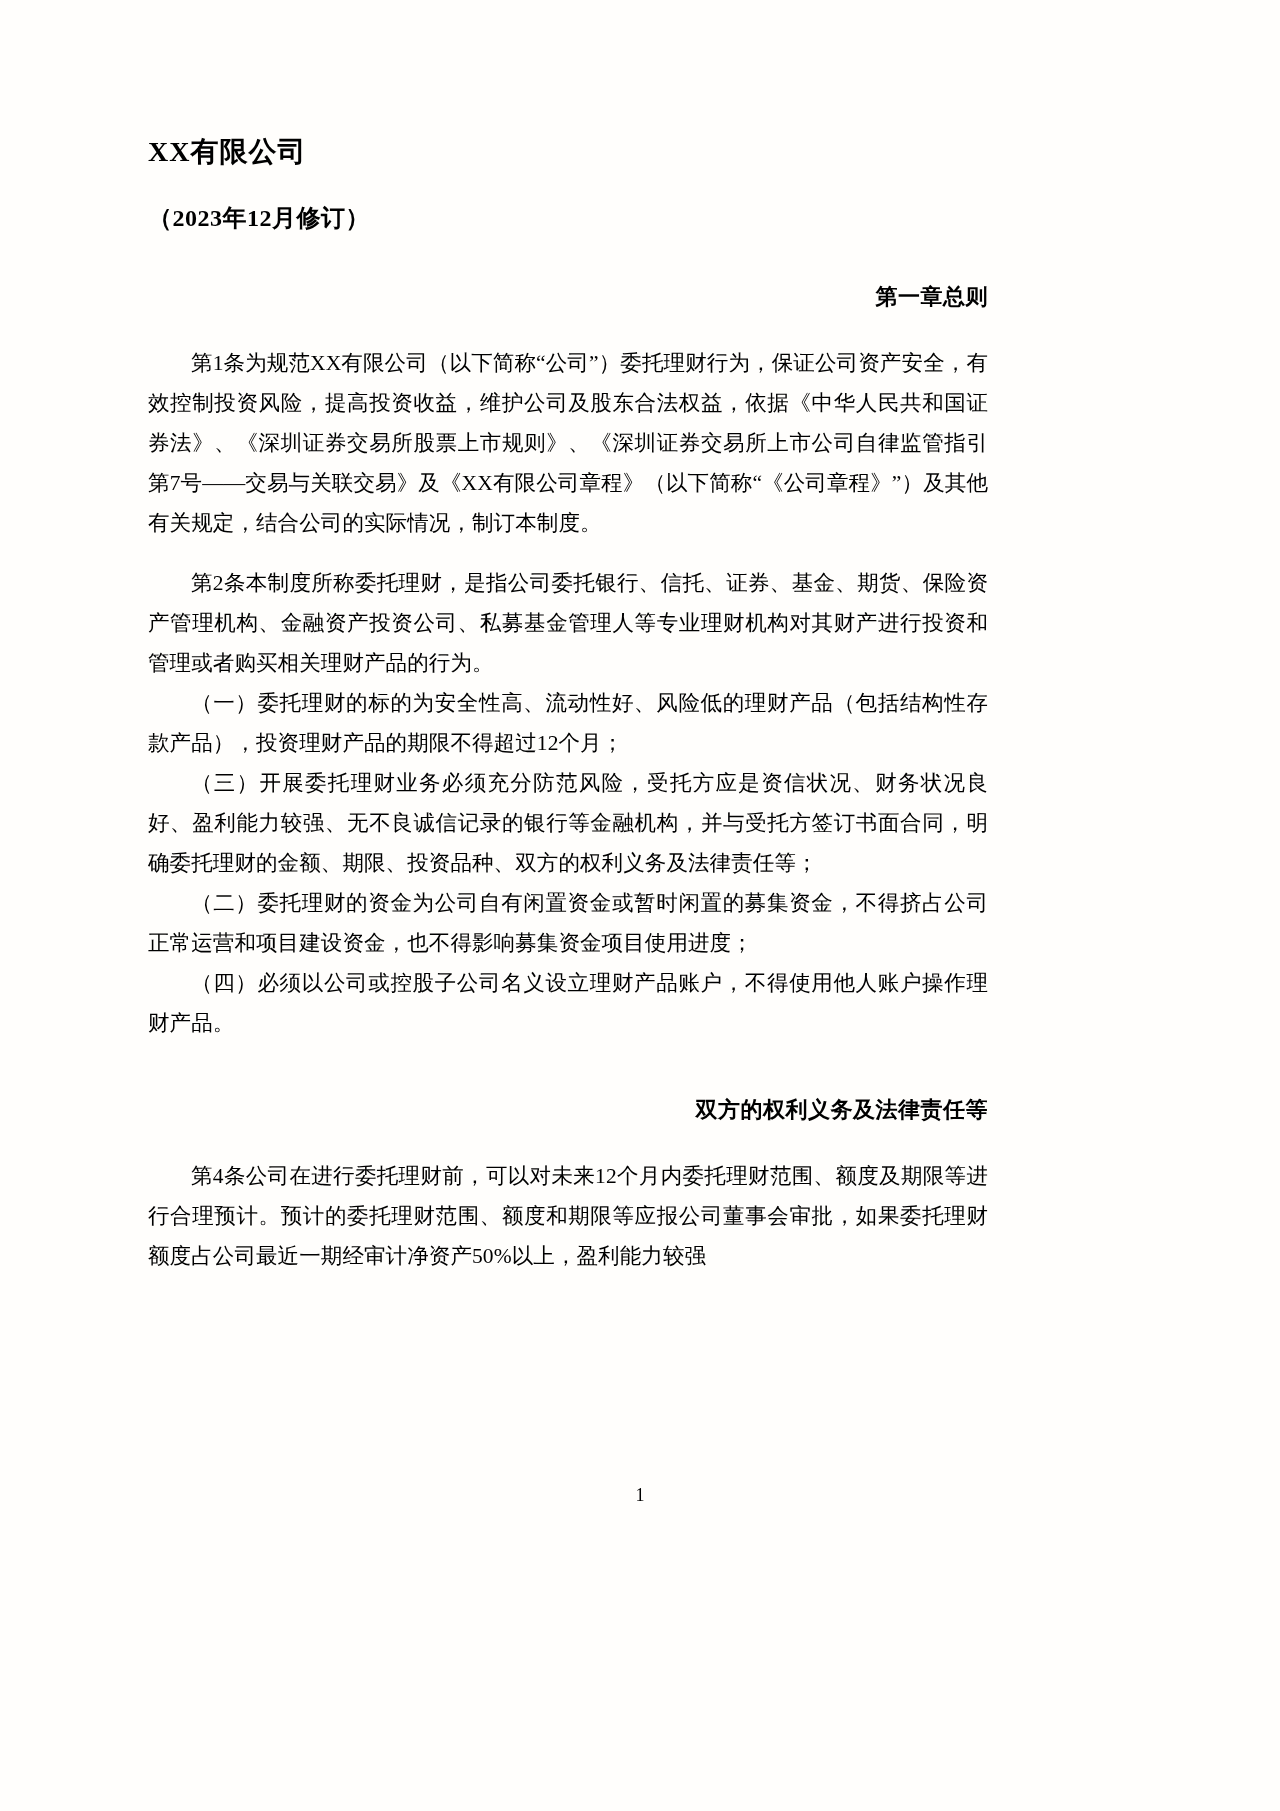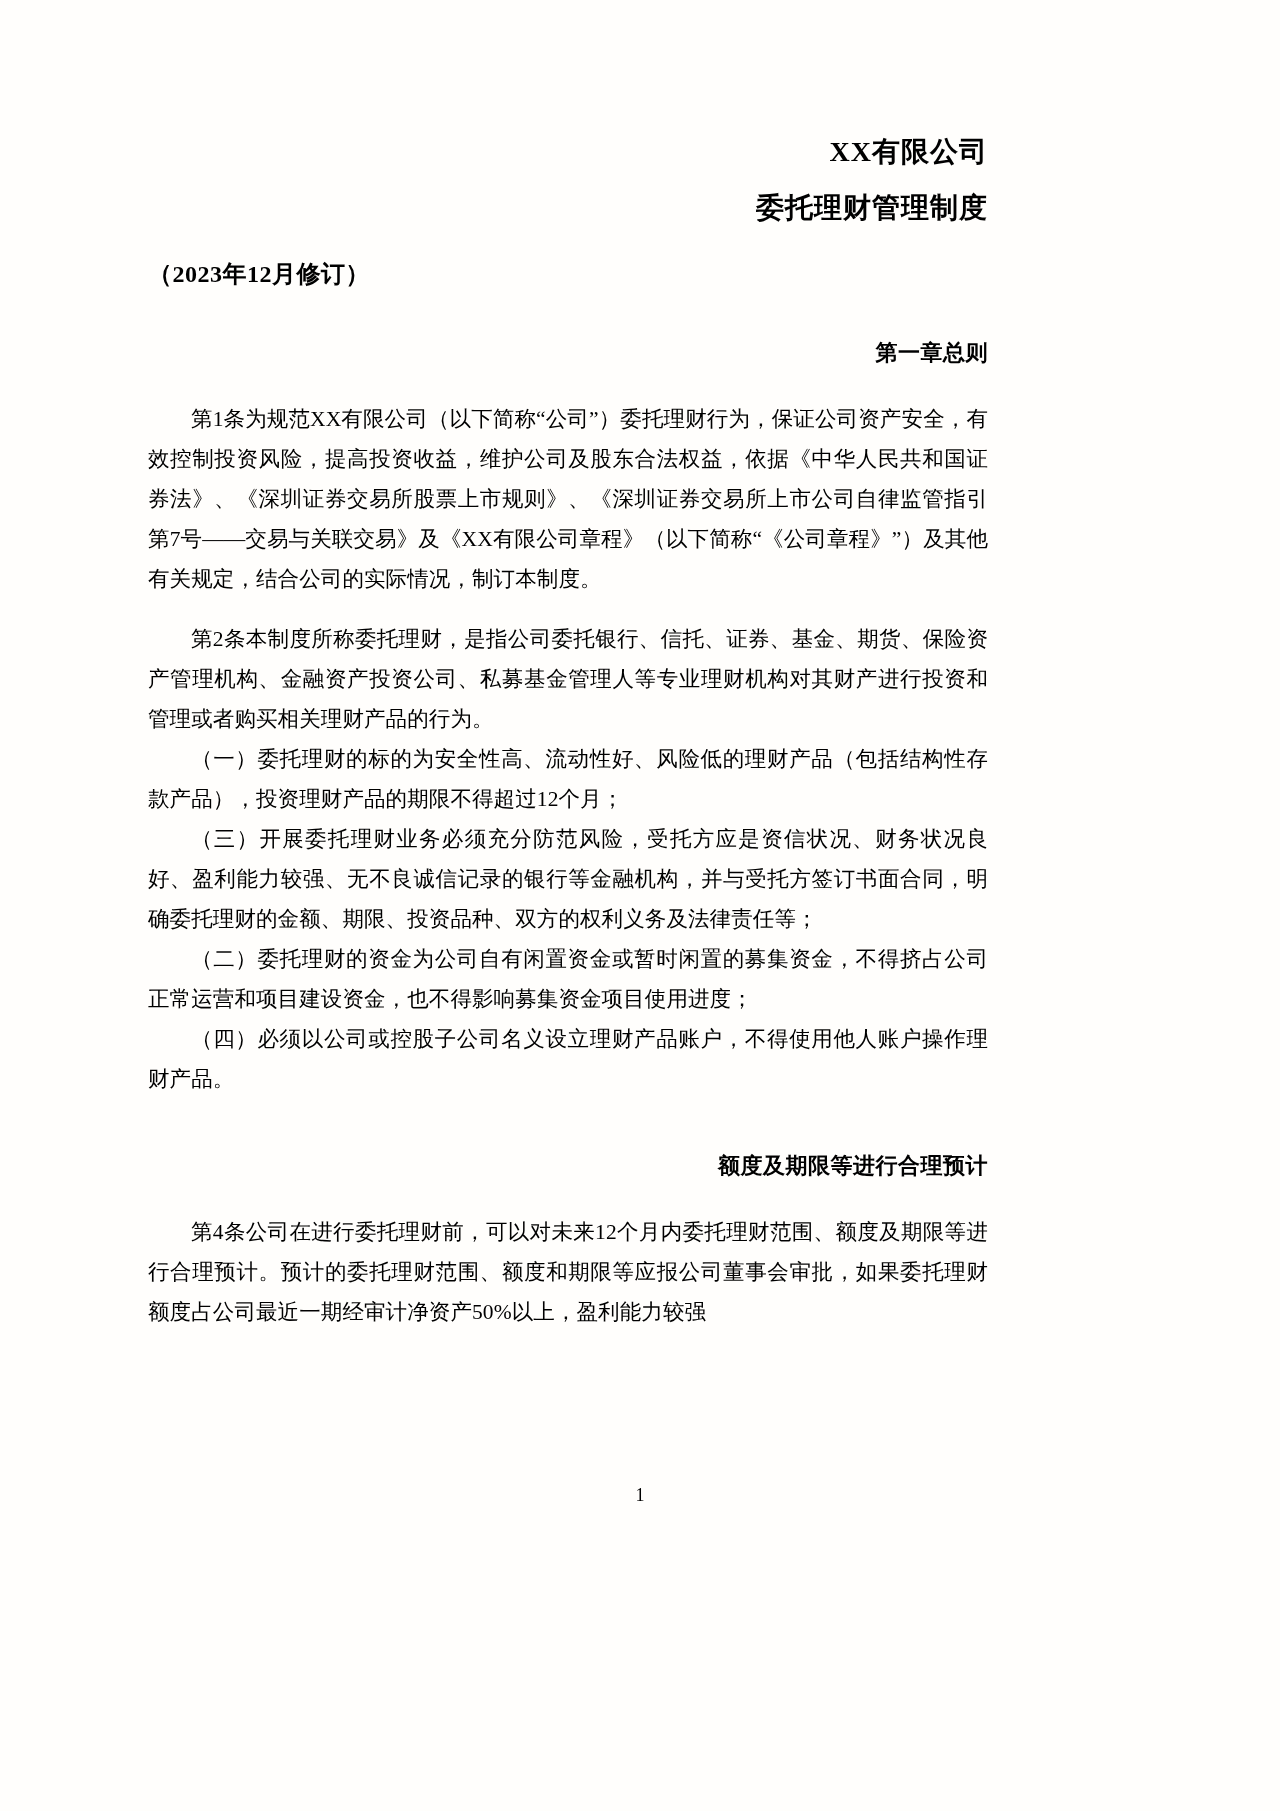--- a/index.html
+++ b/index.html
@@ -22,21 +22,21 @@
   }
   .content {
     position: absolute;
     left: 148px;
     top: 0;
     width: 840px;
   }
 
   
   .doc-title {
-    text-align: right;
+    text-align: left;
     font-weight: bold;
     font-size: 28px;
     letter-spacing: 1px;
     line-height: 1.0;
   }
   .title-line-1 { margin-top: 138px; }
   .title-line-2 { margin-top: 28px; }
   .doc-subtitle {
     font-weight: bold;
     font-size: 24px;
@@ -81,38 +81,37 @@
     font-family: "Liberation Serif", serif;
   }
 </style>
 </head>
 <body>
 
 <div class="page">
   <div class="content">
 
     <div class="doc-title title-line-1">XX有限公司</div>
-    <div class="doc-title title-line-2">委托理财管理制度</div>
     <div class="doc-subtitle">（2023年12月修订）</div>
 
     <div class="chapter-heading chapter-1">第一章总则</div>
 
     <p class="para indent gap-lg">第1条为规范XX有限公司（以下简称“公司”）委托理财行为，保证公司资产安全，有效控制投资风险，提高投资收益，维护公司及股东合法权益，依据《中华人民共和国证券法》、《深圳证券交易所股票上市规则》、《深圳证券交易所上市公司自律监管指引第7号——交易与关联交易》及《XX有限公司章程》（以下简称“《公司章程》”）及其他有关规定，结合公司的实际情况，制订本制度。</p>
 
     <p class="para indent gap-md">第2条本制度所称委托理财，是指公司委托银行、信托、证券、基金、期货、保险资产管理机构、金融资产投资公司、私募基金管理人等专业理财机构对其财产进行投资和管理或者购买相关理财产品的行为。</p>
 
 
     <p class="para indent gap-sm">（一）委托理财的标的为安全性高、流动性好、风险低的理财产品（包括结构性存款产品），投资理财产品的期限不得超过12个月；</p>
 
     <p class="para indent gap-sm">（三）开展委托理财业务必须充分防范风险，受托方应是资信状况、财务状况良好、盈利能力较强、无不良诚信记录的银行等金融机构，并与受托方签订书面合同，明确委托理财的金额、期限、投资品种、双方的权利义务及法律责任等；</p>
 
     <p class="para indent gap-sm">（二）委托理财的资金为公司自有闲置资金或暂时闲置的募集资金，不得挤占公司正常运营和项目建设资金，也不得影响募集资金项目使用进度；</p>
 
     <p class="para indent gap-sm">（四）必须以公司或控股子公司名义设立理财产品账户，不得使用他人账户操作理财产品。</p>
 
-    <div class="chapter-heading chapter-2">额度及期限等进行合理预计</div>
+    <div class="chapter-heading chapter-2">双方的权利义务及法律责任等</div>
 
     <p class="para indent gap-lg">第4条公司在进行委托理财前，可以对未来12个月内委托理财范围、额度及期限等进行合理预计。预计的委托理财范围、额度和期限等应报公司董事会审批，如果委托理财额度占公司最近一期经审计净资产50%以上，盈利能力较强</p>
 
   </div>
 
   <div class="page-number">1</div>
 </div>
 
 </body></html>

